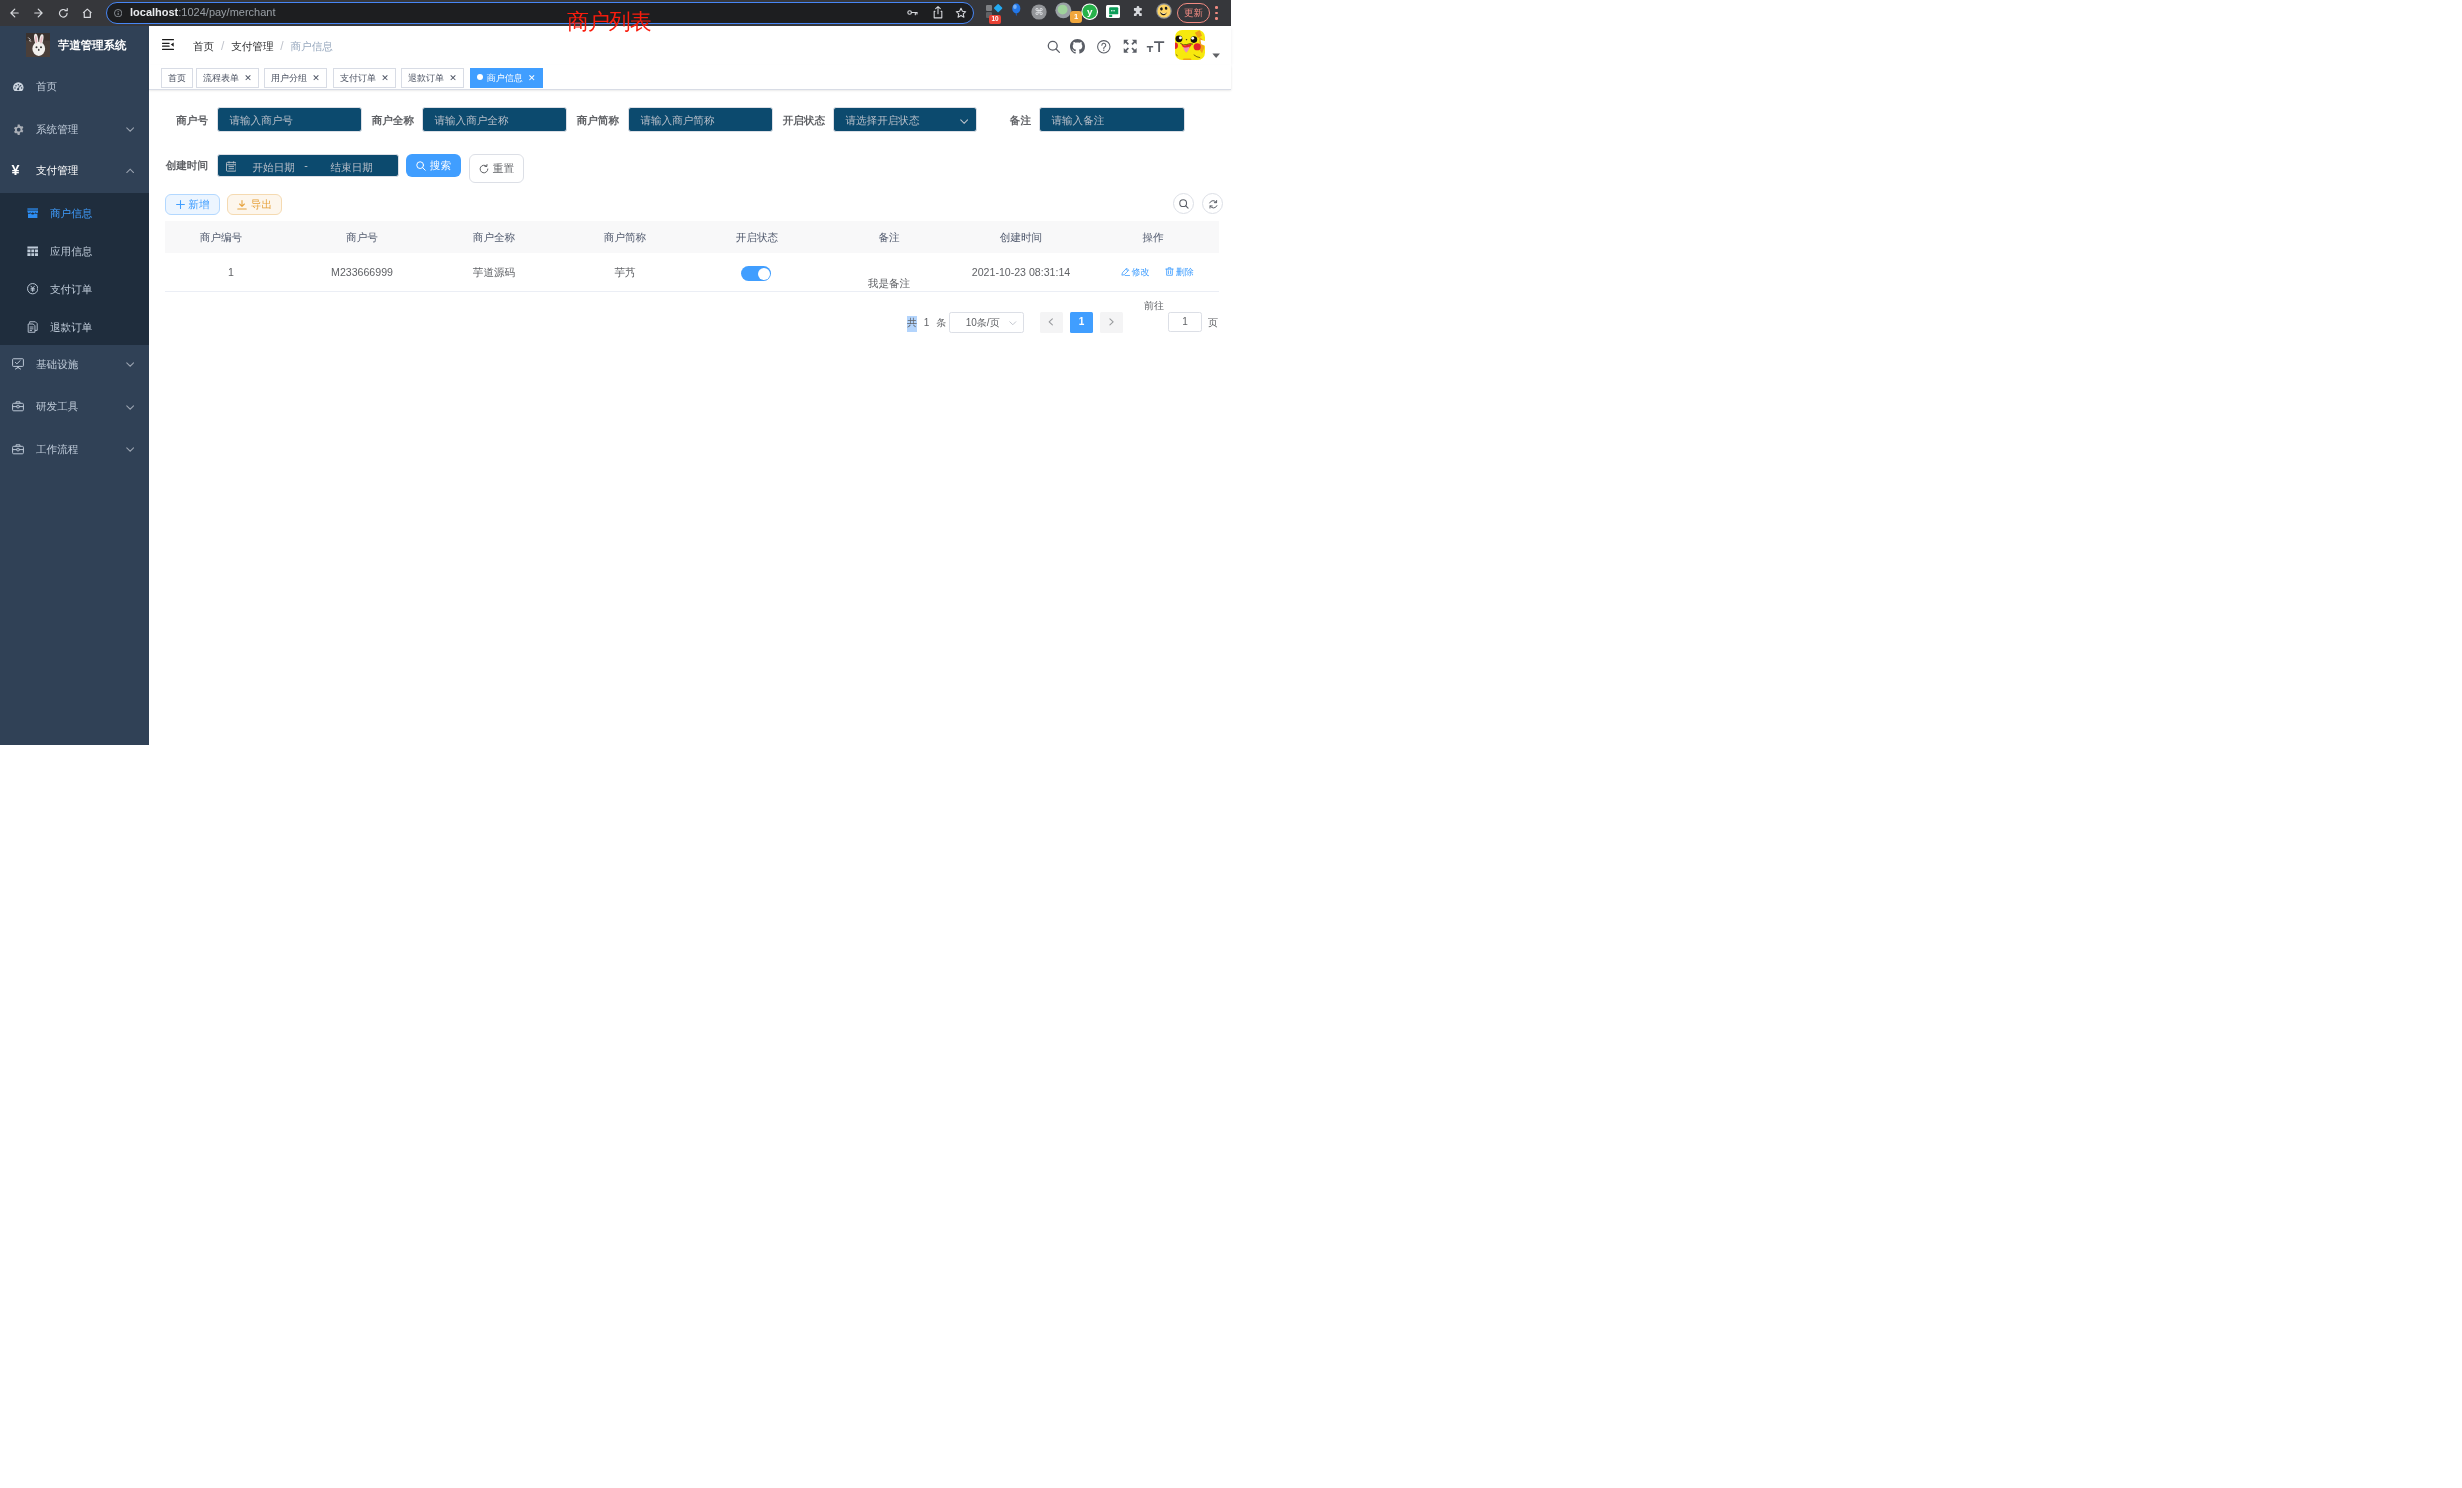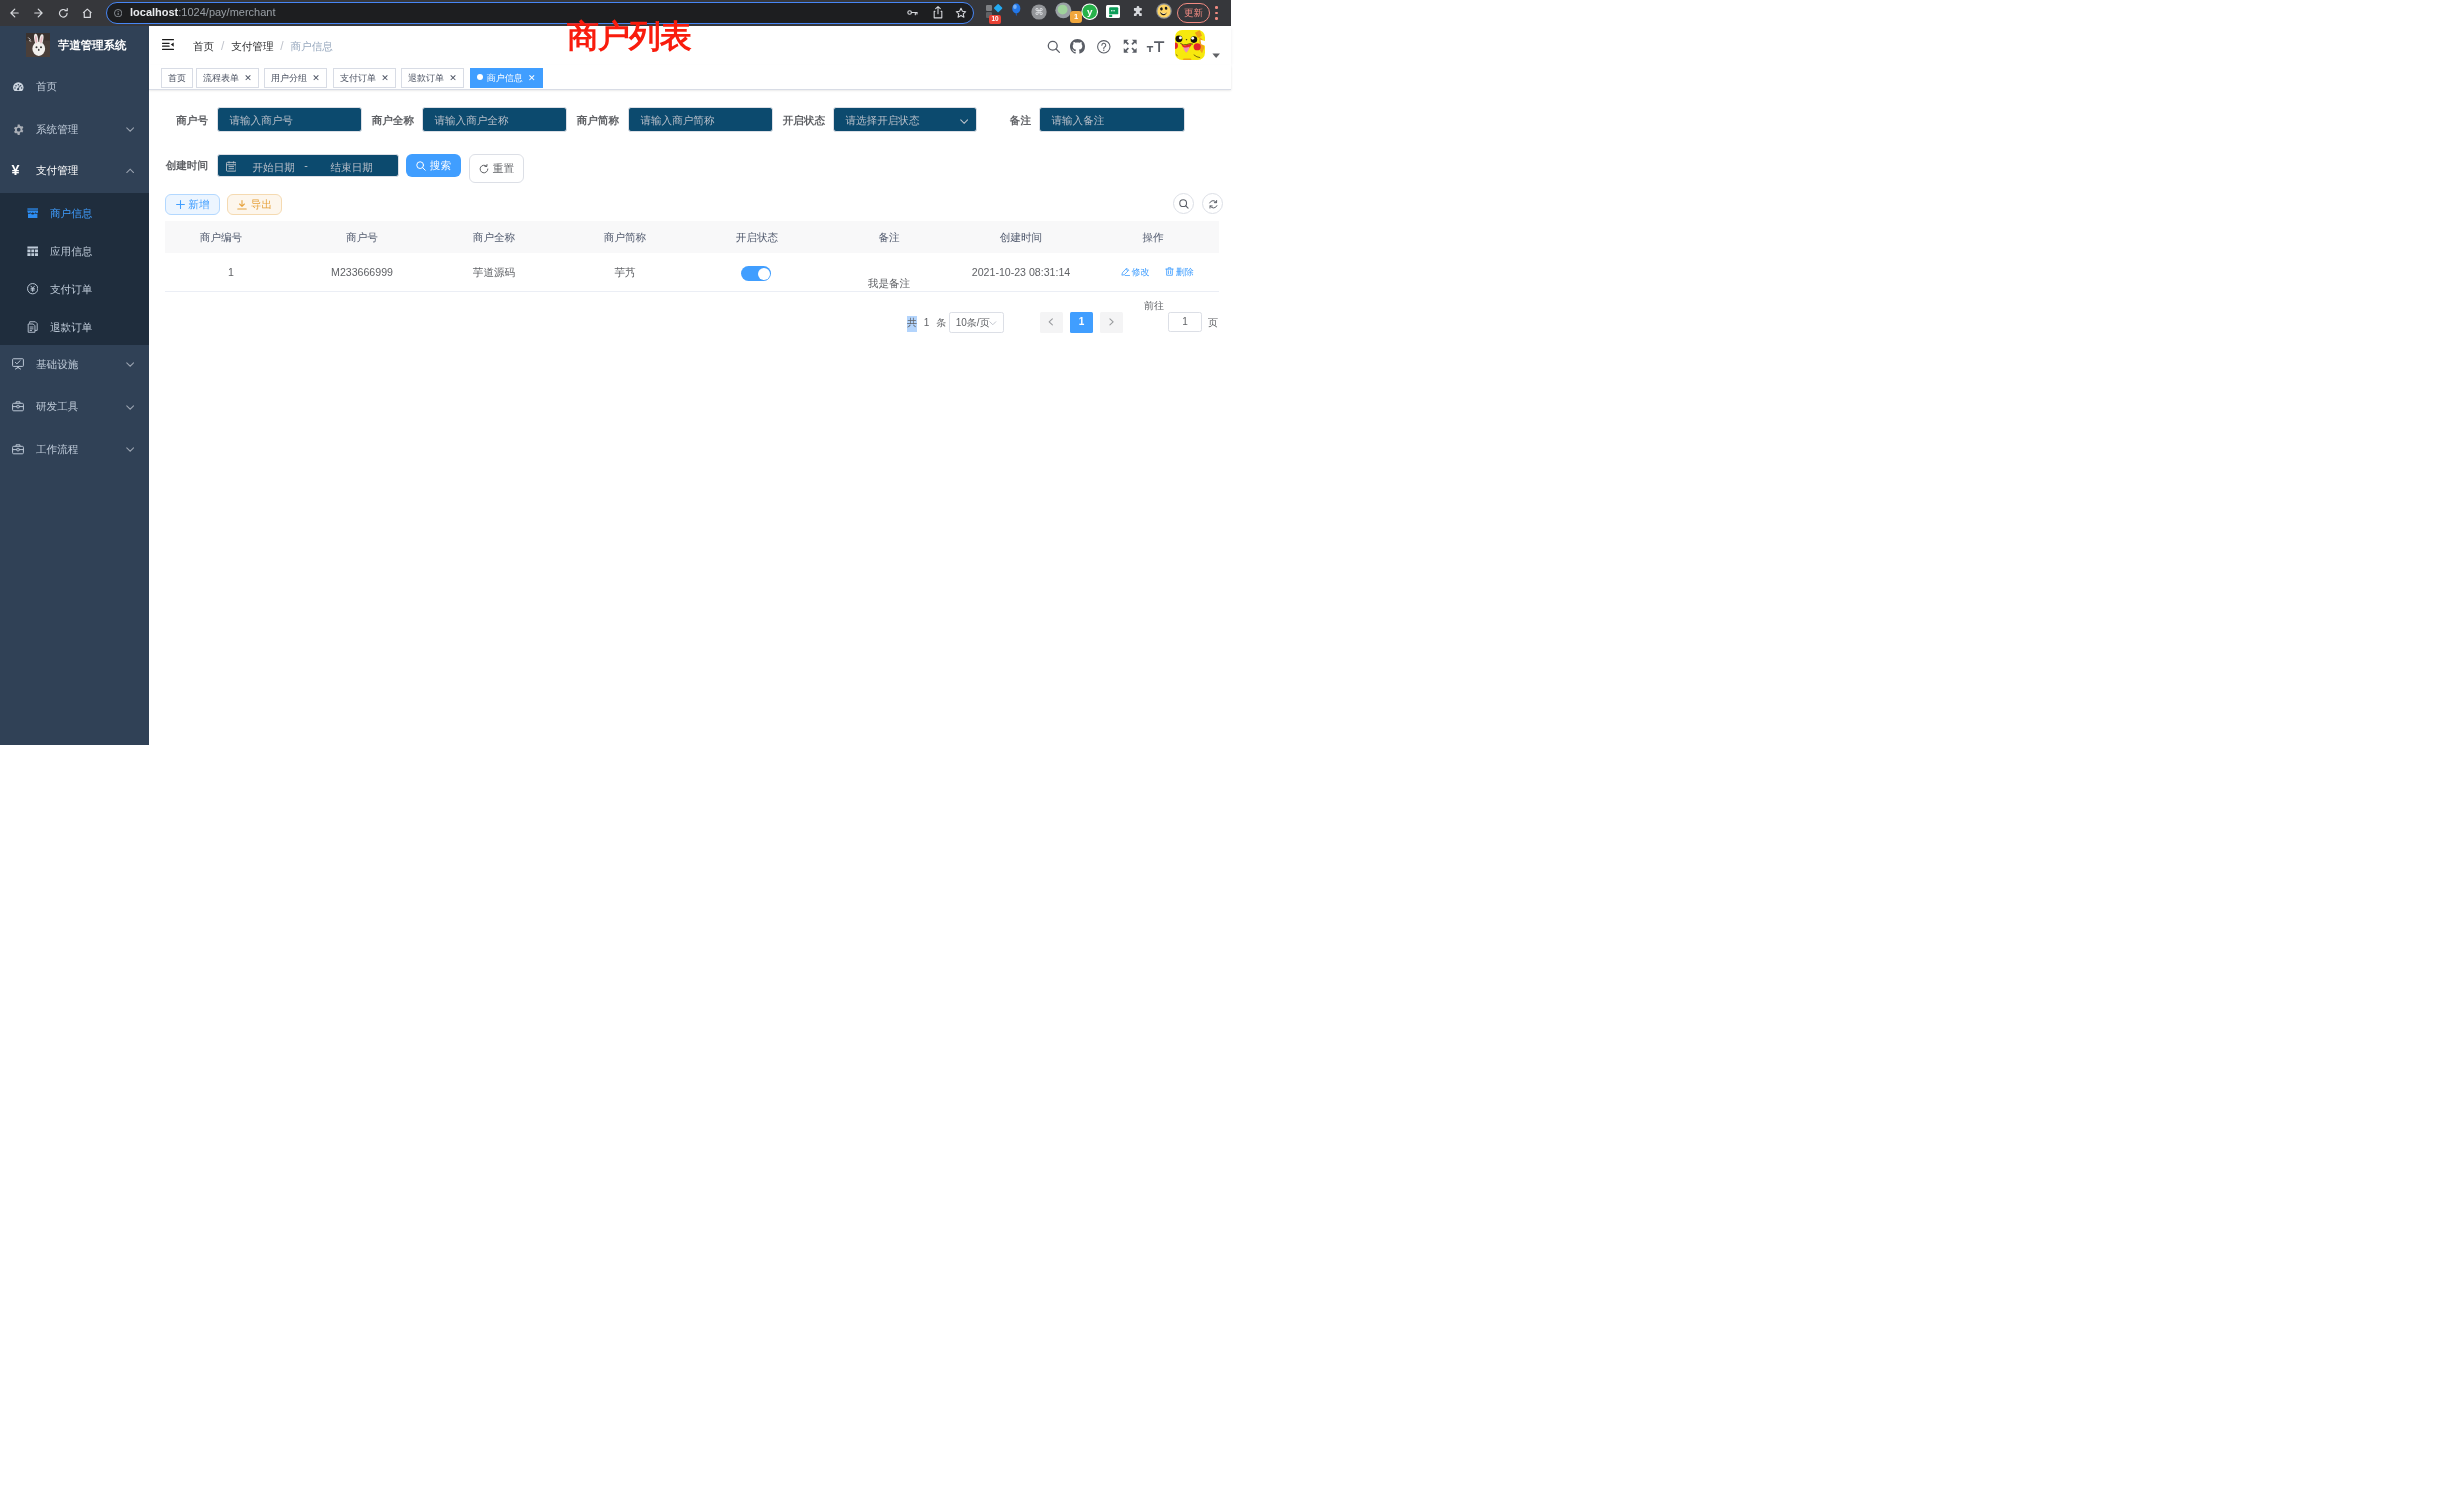--- a/index.html
+++ b/index.html
@@ -20,21 +20,21 @@
 #sidebar{position:absolute;left:0;top:26px;width:149px;height:719px;background:#304156;overflow:hidden}
 #logoimg{position:absolute;left:26px;top:6.8px;width:24px;height:24px;overflow:hidden}
 #logotitle{position:absolute;left:58px;top:0;height:38px;line-height:38px;color:#fff;font-size:11.4px;font-weight:700}
 .mitem{position:absolute;left:0;width:149px;height:42px;color:#bfcbd9;font-size:10.6px}
 .mitem .mtext{position:absolute;left:36px;top:0;height:42px;line-height:42px}
 .smitem{position:absolute;left:0;width:149px;height:38px;color:#bfcbd9;font-size:10.6px}
 .smitem .mtext{position:absolute;left:50px;top:0;height:38px;line-height:38px}
 
 #navbar{position:absolute;left:149px;top:26px;width:1082px;height:39px;background:#fff;
   box-shadow:0 0.8px 3px rgba(0,21,41,.08)}
-#redtitle{position:absolute;left:567px;top:15px;color:#f91c0d;font-size:32px;letter-spacing:-1.1px;white-space:nowrap;font-weight:700;z-index:30}
+#redtitle{position:absolute;left:567px;top:7px;color:#f91c0d;font-size:22px;letter-spacing:-1.1px;white-space:nowrap;font-weight:400;z-index:30}
 .bc{font-size:10.6px;color:#303133;font-weight:400}
 .bcsep{color:#c0c4cc;margin:0 6.8px;font-weight:400}
 .bclast{color:#97a8be;font-weight:400}
 #breadcrumb{position:absolute;left:193px;top:26px;height:39px;line-height:41px;white-space:nowrap}
 
 #tags{position:absolute;left:149px;top:65px;width:1082px;height:25px;background:#fff;
   border-bottom:0.8px solid #d8dce5;box-shadow:0 0.8px 2.3px 0 rgba(0,0,0,.12)}
 .tag{position:absolute;top:68px;height:20px;line-height:18px;border:0.8px solid #d8dce5;background:#fff;
   color:#495060;font-size:9px;padding:0 6px;white-space:nowrap}
 .tag .x{display:inline-block;font-size:9px;color:#495060;margin-left:5.3px}
@@ -413,21 +413,21 @@
       <path d="M5.5 11.4 H11.4" stroke-linecap="round"></path>
     </svg>修改
   <span style="display:inline-block;width:10.6px"></span>
   <svg style="display:inline-block;vertical-align:-0.8px;margin-right:1.5px" width="9" height="9" viewBox="0 0 12 12" fill="none" stroke="#409eff" stroke-width="1.1">
       <path d="M1 2.8 H11 M2.2 2.8 V11 H9.8 V2.8 M4.3 2.6 V1 H7.7 V2.6 M4.6 5 V8.8 M7.4 5 V8.8" stroke-linejoin="round" stroke-linecap="round"></path>
     </svg>删除
 </div>
 
 <div class="abs" style="left:907px;top:316px;width:10.2px;height:16px;background:#b3d4fc"></div>
 <div class="pg" style="left:907px;top:316px">共<span style="display:inline-block;width:6.8px"></span>1<span style="display:inline-block;width:6.8px"></span>条</div>
-<div class="abs" style="left:949px;top:312px;width:55px;height:20.5px;border:0.8px solid #dcdfe6;border-radius:2.3px">
+<div class="abs" style="left:949px;top:312px;width:75px;height:20.5px;border:0.8px solid #dcdfe6;border-radius:2.3px">
   <div style="text-align:center;line-height:19px;font-size:10px;color:#606266;padding-right:7.6px">10条/页</div>
   <svg style="position:absolute;right:6px;top:7.6px" width="7.6" height="4.5" viewBox="0 0 10 6" fill="none" stroke="#c0c4cc" stroke-width="1.3" stroke-linecap="round">
       <path d="M1 1 L5 5 L9 1"></path>
     </svg>
 </div>
 <div class="abs" style="left:1040px;top:312px;width:23px;height:20.5px;background:#f4f4f5;border-radius:1.5px">
   <svg style="position:absolute;left:8.3px;top:6.4px" width="5.3" height="7.6" viewBox="0 0 7 10" fill="none" stroke="#97999c" stroke-width="1.4" stroke-linecap="round" stroke-linejoin="round">
       <path d="M5.8 1 L1.5 5 L5.8 9"></path>
     </svg>
 </div>

